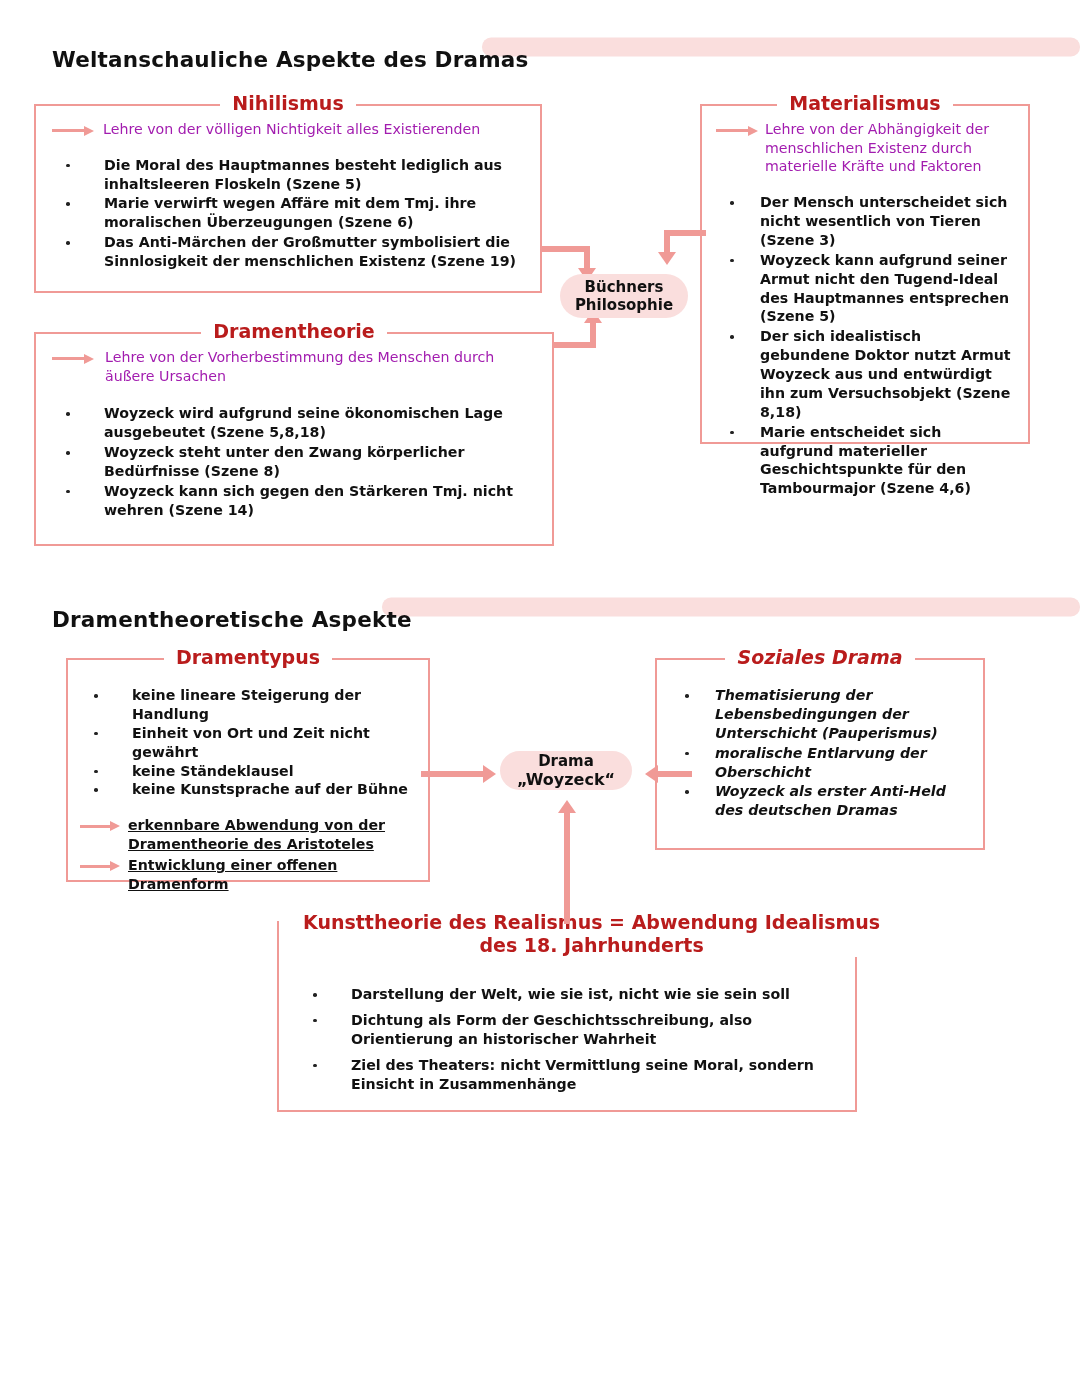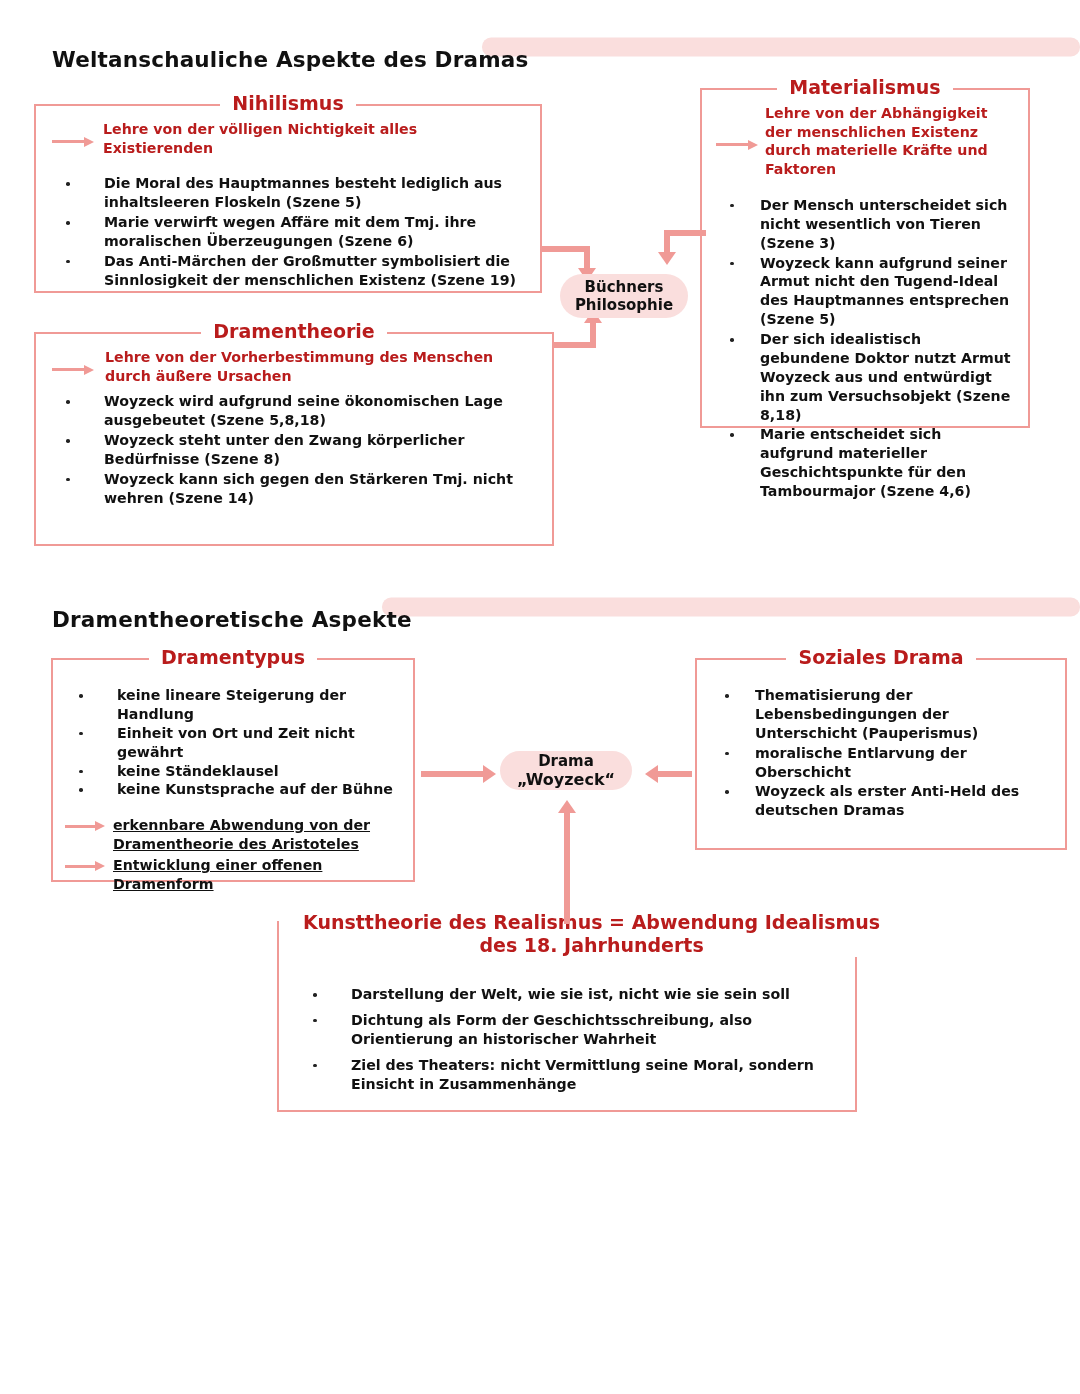--- a/index.html
+++ b/index.html
@@ -38,22 +38,22 @@
   }
   .box-title span{
     background:#ffffff;padding:0 12px;
     font-weight:700;font-size:19px;color:#b91c1c;
     white-space:nowrap;
   }
   .box-inner{padding:14px 16px 12px 16px;}
 
   
   .lead{
-    display:flex;align-items:center;gap:0;
-    font-size:14.2px;line-height:1.32;font-weight:700;color:#b91c1c;
+    display:flex;align-items:flex-start;gap:0;
+    font-size:14.2px;line-height:1.32;font-weight:400;color:#a21caf;
   }
   .lead .arw{
     flex:0 0 auto;margin-top:6px;margin-right:5px;
     position:relative;width:46px;height:9px;
   }
   .lead .arw i{
     position:absolute;left:0;top:3px;width:36px;height:3px;
     background:#f09a96;display:block;
   }
   .lead .arw b{
@@ -124,21 +124,21 @@
         <span class="ltxt">Lehre von der völligen Nichtigkeit alles Existierenden</span>
       </div>
       <ul class="bl" style="margin-top:17px;">
         <li>Die Moral des Hauptmannes besteht lediglich aus inhaltsleeren Floskeln (Szene 5)</li>
         <li>Marie verwirft wegen Affäre mit dem Tmj. ihre moralischen Überzeugungen (Szene 6)</li>
         <li>Das Anti-Märchen der Großmutter symbolisiert die Sinnlosigkeit der menschlichen Existenz (Szene 19)</li>
       </ul>
     </div>
   </div>
 
-  <div class="box" style="left:700px;top:88px;width:330px;height:340px;">
+  <div class="box" style="left:700px;top:104px;width:330px;height:340px;">
     <div class="box-title">
       <span>Materialismus</span>
     </div>
     <div class="box-inner" style="padding:14px 14px 12px 14px;">
       <div class="lead">
         <span class="arw" style="width:44px;">
             <i></i>
             <b></b>
           </span>
         <span class="ltxt">Lehre von der Abhängigkeit der menschlichen Existenz durch materielle Kräfte und Faktoren</span>
@@ -157,21 +157,21 @@
       <span>Dramentheorie</span>
     </div>
     <div class="box-inner">
       <div class="lead">
         <span class="arw" style="width:48px;">
             <i></i>
             <b></b>
           </span>
         <span class="ltxt">Lehre von der Vorherbestimmung des Menschen durch äußere Ursachen</span>
       </div>
-      <ul class="bl" style="margin-top:7px;">
+      <ul class="bl" style="margin-top:19px;">
         <li>Woyzeck wird aufgrund seine ökonomischen Lage ausgebeutet (Szene 5,8,18)</li>
         <li>Woyzeck steht unter den Zwang körperlicher Bedürfnisse (Szene 8)</li>
         <li>Woyzeck kann sich gegen den Stärkeren Tmj. nicht wehren (Szene 14)</li>
       </ul>
     </div>
   </div>
 
   <div class="seg" style="left:542px;top:246px;width:48px;height:6px;"></div>
   <div class="seg" style="left:584px;top:246px;width:6px;height:24px;"></div>
   <div class="ah down" style="left:578px;top:268px;"></div>
@@ -189,21 +189,21 @@
       <div>Büchners</div>
       <div>Philosophie</div>
     </div>
   </div>
 
   <div class="section-head" style="left:52px;top:592px;width:1028px;height:30px;">
     <div class="hl" style="left:330px;width:698px;"></div>
     <div class="txt">Dramentheoretische Aspekte</div>
   </div>
 
-  <div class="box" style="left:51px;top:658px;width:364px;height:224px;">
+  <div class="box" style="left:66px;top:658px;width:364px;height:224px;">
     <div class="box-title">
       <span>Dramentypus</span>
     </div>
     <div class="box-inner" style="padding:26px 12px 12px 12px;">
       <ul class="bl tight">
         <li>keine lineare Steigerung der Handlung</li>
         <li>Einheit von Ort und Zeit nicht gewährt</li>
         <li>keine Ständeklausel</li>
         <li>keine Kunstsprache auf der Bühne</li>
       </ul>
@@ -219,21 +219,21 @@
           <span class="inarw">
               <i></i>
               <b></b>
             </span>
           <span>Entwicklung einer offenen Dramenform</span>
         </div>
       </div>
     </div>
   </div>
 
-  <div class="box" style="left:695px;top:658px;width:372px;height:192px;">
+  <div class="box" style="left:655px;top:658px;width:330px;height:192px;font-style:italic;">
     <div class="box-title">
       <span>Soziales Drama</span>
     </div>
     <div class="box-inner" style="padding:26px 14px 12px 14px;">
       <ul class="bl narrow">
         <li>Thematisierung der Lebensbedingungen der Unterschicht (Pauperismus)</li>
         <li>moralische Entlarvung der Oberschicht</li>
         <li>Woyzeck als erster Anti-Held des deutschen Dramas</li>
       </ul>
     </div>

